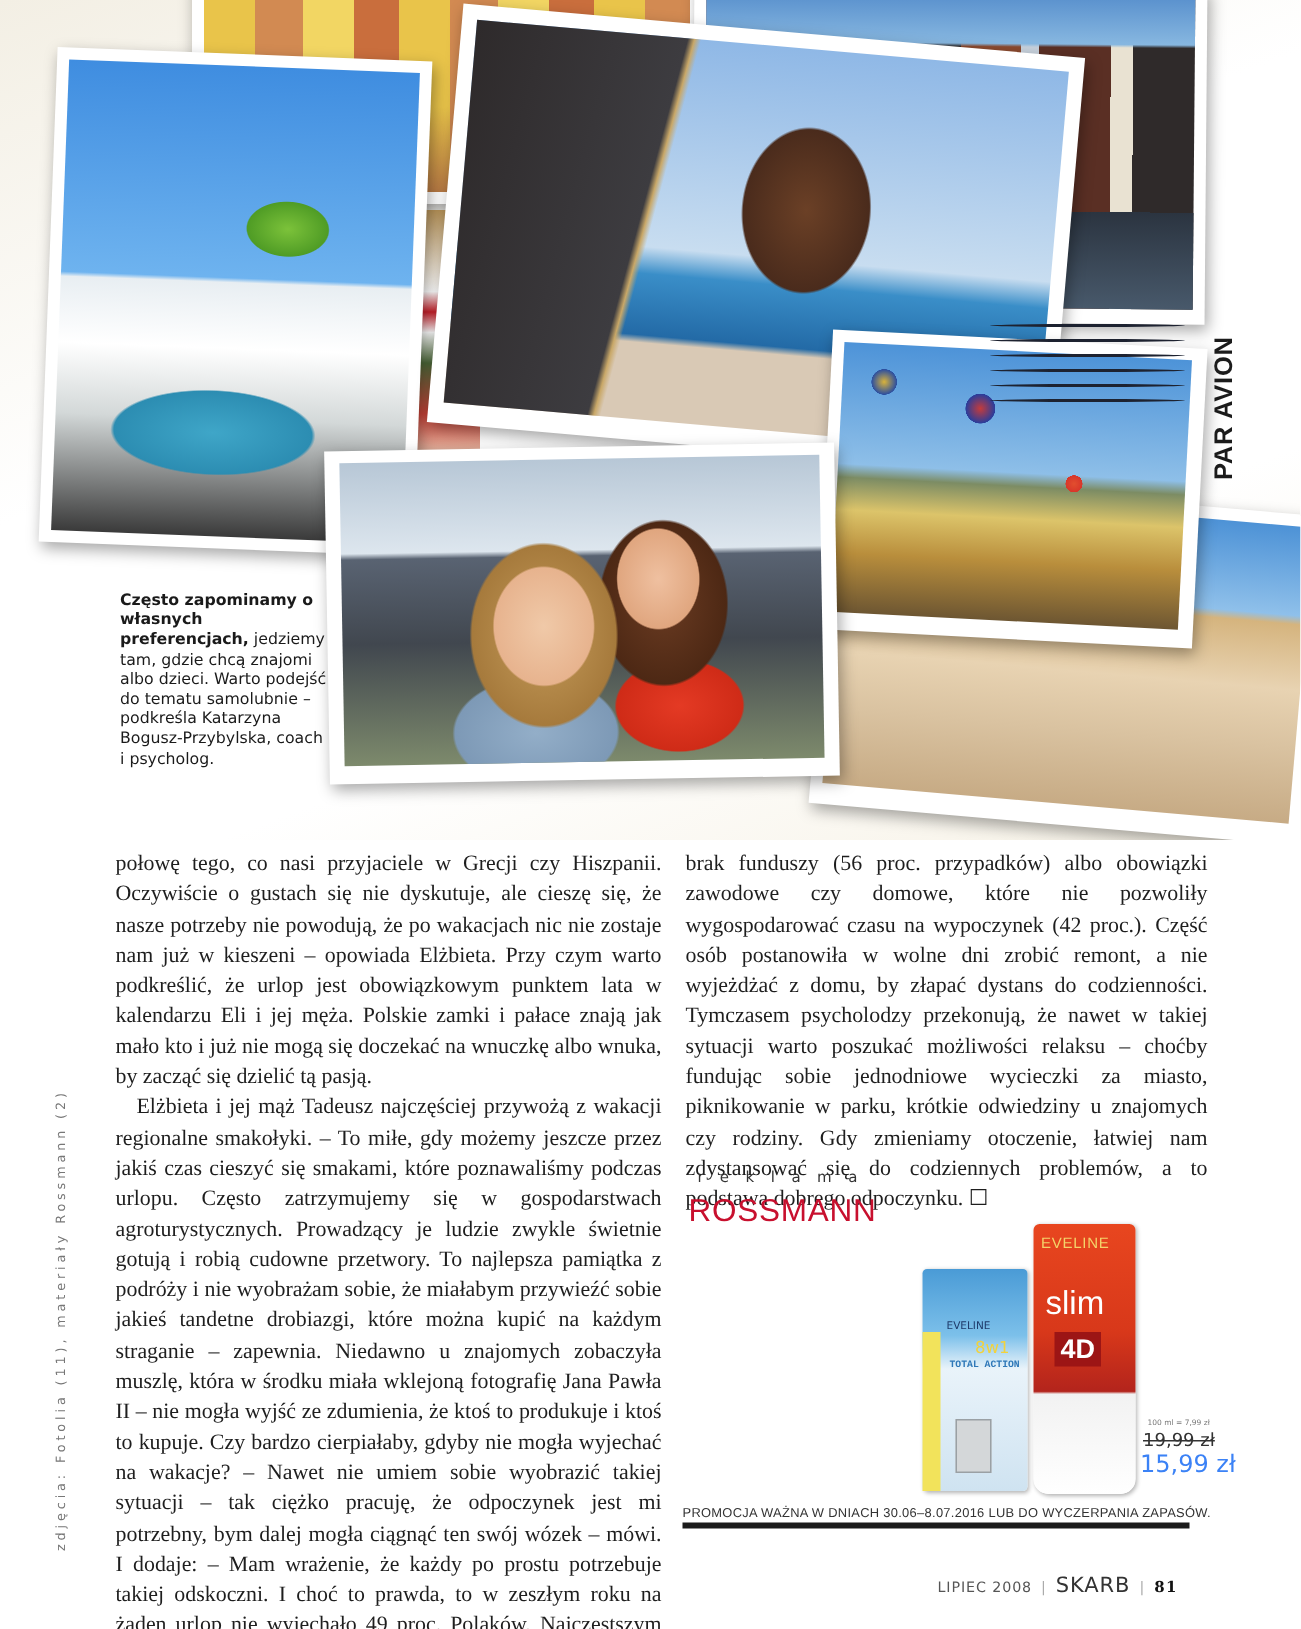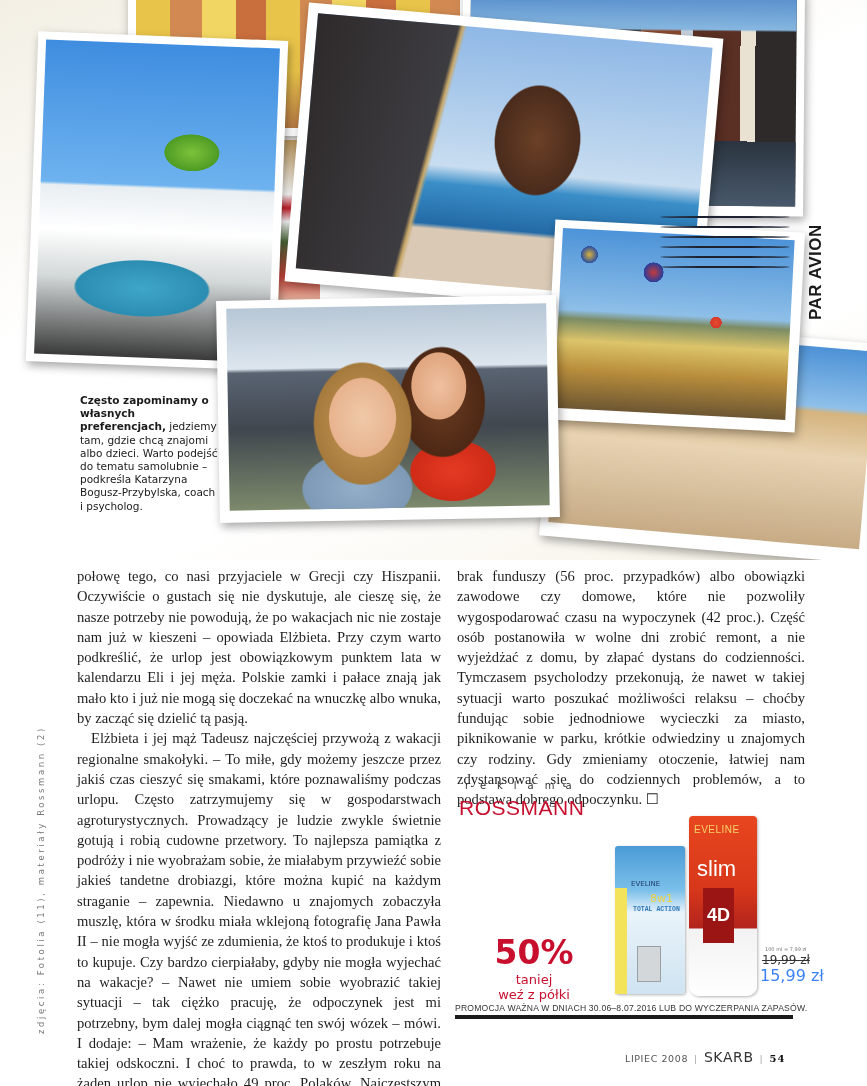--- a/index.html
+++ b/index.html
@@ -106,21 +106,21 @@
     .prod-nail .stripe { position: absolute; left: 0; top: 42px; width: 12px; height: 106px; background: #f2e35b; }
     .prod-nail .t { position: absolute; left: 16px; top: 34px; font-family: "DejaVu Sans", sans-serif; font-size: 7px; color: #1e3a6a; }
     .prod-nail .big { position: absolute; left: 18px; top: 46px; font-family: "DejaVu Sans", sans-serif; font-weight: normal; font-size: 11px; color: #f2d23d; margin-left: 17px; }
     .prod-nail .ta { position: absolute; left: 18px; top: 60px; font-family: Liberation Mono, monospace; font-weight: bold; font-size: 6.5px; line-height: 8px; color: #2f78b8; }
     .prod-nail .bottle { position: absolute; left: 22px; top: 100px; width: 24px; height: 36px; background: #d4d7d9; border: 1px solid #9aa0a4; }
 
     .prod-tube { position: absolute; left: 234px; top: 38px; width: 68px; height: 180px; border-radius: 4px 4px 10px 10px;
       background: linear-gradient(180deg, #e8461f 0%, #d8381a 40%, #b3241c 62%, #f2f2f2 63%, #ffffff 100%); box-shadow: 1px 1px 3px rgba(0,0,0,0.3); }
     .prod-tube .t { position: absolute; left: 5px; top: 8px; font-family: "Liberation Sans", sans-serif; font-size: 10px; color: #f4d36a; letter-spacing: 0.5px; }
     .prod-tube .slim { position: absolute; left: 8px; top: 40px; font-family: "Liberation Sans", sans-serif; font-size: 22px; color: #fff; }
-    .prod-tube .d4 { position: absolute; left: 14px; top: 72px; font-family: "Liberation Sans", sans-serif; font-weight: bold; font-size: 18px; color: #fff; background: #9c1515; padding: 17px 4px; }
+    .prod-tube .d4 { position: absolute; left: 14px; top: 72px; font-family: "Liberation Sans", sans-serif; font-weight: bold; font-size: 18px; color: #fff; background: #9c1515; padding: 1px 4px; }
 
     .price-note { position: absolute; left: 310px; top: 168px; font-family: "DejaVu Sans", sans-serif; font-size: 5px; color: #777; white-space: nowrap; }
     .price-old { position: absolute; left: 307px; top: 175px; font-family: "DejaVu Sans", sans-serif; font-size: 12px; color: #333; text-decoration: line-through; white-space: nowrap; text-align: right; }
     .price-new { position: absolute; left: 305px; top: 188px; font-family: "DejaVu Sans", sans-serif; font-size: 16px; color: #3b82f6; white-space: nowrap; }
 
     
     .footer { position: absolute; left: 625px; top: 1049px; font-family: "DejaVu Sans", sans-serif; font-size: 9.5px; color: #555; white-space: nowrap; letter-spacing: 0.6px; }
     .footer .sep { color: #aaa; margin: 0 6px; }
     .footer .pg { font-family: "DejaVu Serif", serif; font-weight: bold; color: #111; font-size: 10px; letter-spacing: 1px; }
     .footer .mag { color: #333; font-size: 14px; margin-top: 23px; }
@@ -179,25 +179,20 @@
 
 <div class="col" id="col-right">
   <p>brak funduszy (56 proc. przypadków) albo obowiązki zawodowe czy domowe, które nie pozwoliły wygospodarować czasu na wypoczynek (42 proc.). Część osób postanowiła w wolne dni zrobić remont, a nie wyjeżdżać z domu, by złapać dystans do codzienności. Tymczasem psycholodzy przekonują, że nawet w takiej sytuacji warto poszukać możliwości relaksu – choćby fundując sobie jednodniowe wycieczki za miasto, piknikowanie w parku, krótkie odwiedziny u znajomych czy rodziny. Gdy zmieniamy otoczenie, łatwiej nam zdystansować się do codziennych problemów, a to podstawa dobrego odpoczynku. ☐</p>
 </div>
 
 <div class="credits">zdjęcia: Fotolia (11), materiały Rossmann (2)</div>
 
 <div class="ad">
   <div class="ad-label">reklama</div>
   <div class="ad-brand">ROSSMANN</div>
-  <div class="ad-pct">50%</div>
-  <div class="ad-sub">
-    <div>taniej</div>
-    <div>weź z półki</div>
-  </div>
 
   <div class="prod-nail">
     <div class="stripe"></div>
     <div class="t">EVELINE</div>
     <div class="big">8w1</div>
     <div class="ta">TOTAL ACTION</div>
     <div class="bottle"></div>
   </div>
   <div class="prod-tube">
     <div class="t">EVELINE</div>
@@ -207,14 +202,14 @@
 
   <div class="price-note">100 ml = 7,99 zł</div>
   <div class="price-old">19,99 zł</div>
   <div class="price-new">15,99 zł</div>
 
   <div class="ad-promo">PROMOCJA WAŻNA W DNIACH 30.06–8.07.2016 LUB DO WYCZERPANIA ZAPASÓW.</div>
   <div class="ad-rule"></div>
 </div>
 
 <div class="footer">
-  <span>LIPIEC 2008</span><span class="sep">|</span><span class="mag">SKARB</span><span class="sep">|</span><span class="pg">54</span>
+  <span>LIPIEC 2008</span><span class="sep">|</span><span class="mag">SKARB</span><span class="sep">|</span><span class="pg">81</span>
 </div>
 
 </body></html>

